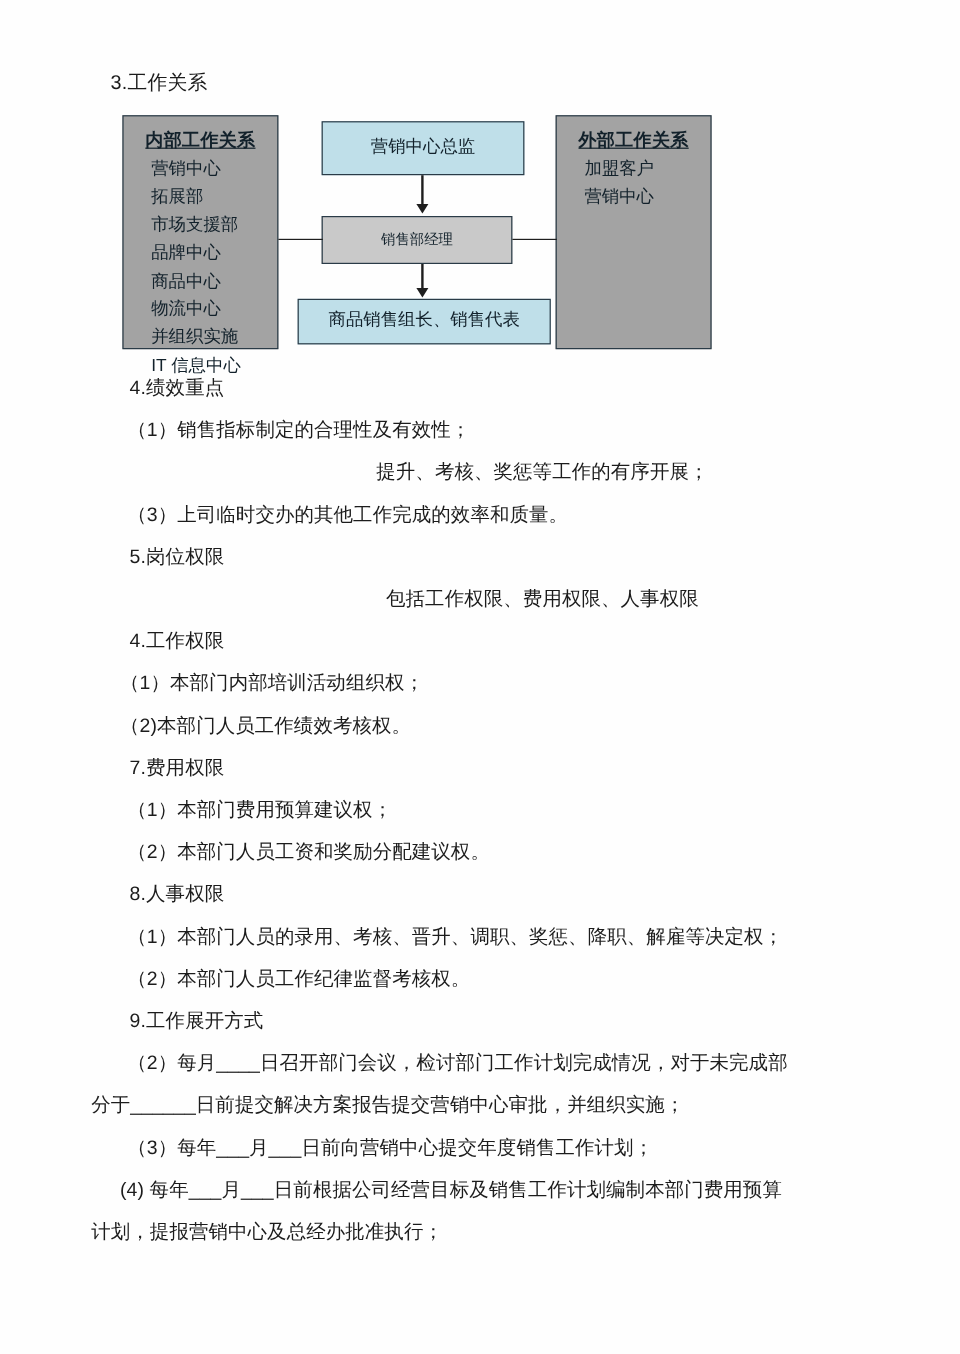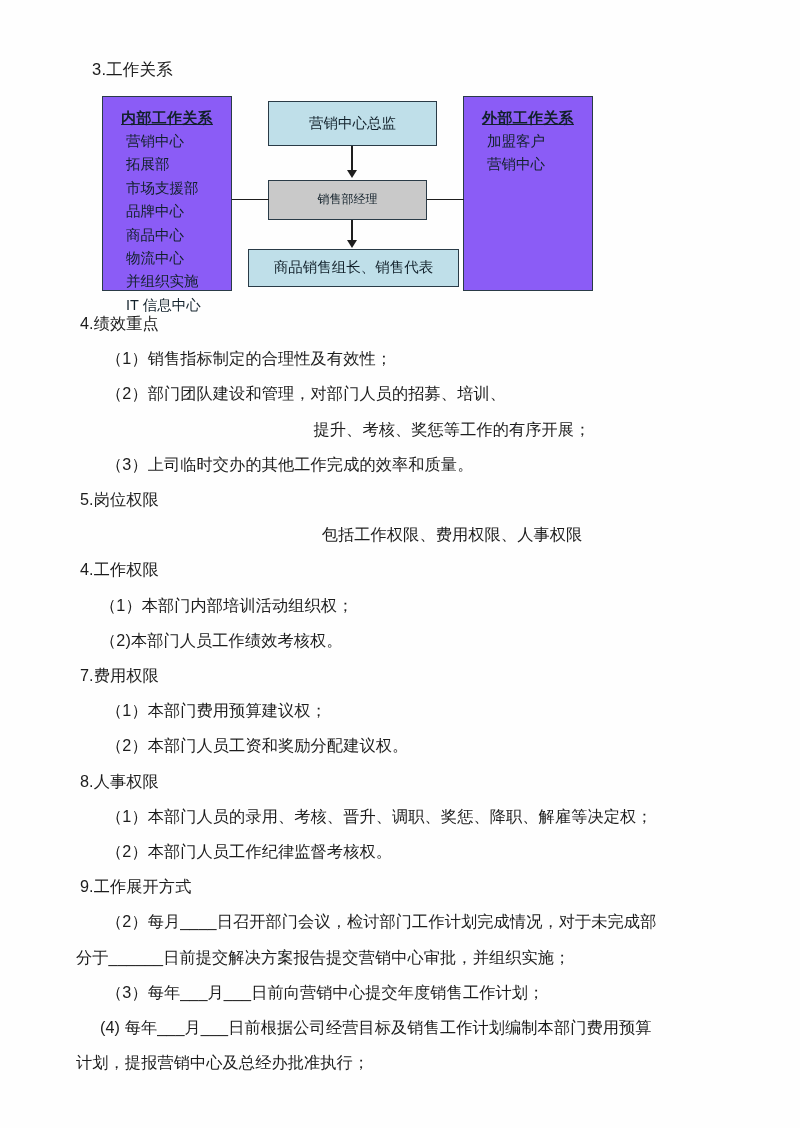--- a/index.html
+++ b/index.html
@@ -52,21 +52,21 @@
     line-height: 21.5px;
     color: #12212b;
   }
   .dbox.center-text {
     align-items: center;
     justify-content: center;
   }
 
   
   .panel {
-    background: #8b5cf6;
+    background: #a3a3a3;
     padding: 9px 0 0 0;
   }
   .panel .panel-title {
     font-weight: bold;
     text-decoration: underline;
     text-align: center;
     font-size: 15px;
     line-height: 23px;
     margin-bottom: 1px;
     letter-spacing: .3px;
@@ -122,21 +122,21 @@
     top: 306px;
     width: 800px;
   }
   .line {
     font-size: 16.2px;
     line-height: 35.2px;
     color: #1c1c1c;
     white-space: nowrap;
     letter-spacing: .1px;
   }
-  .lv0 { padding-left: 80px; }   
+  .lv0 { padding-left: 108px; }   
   .lv1 { padding-left: 106px; }  
   .lv1b { padding-left: 100px; } 
   .lv2 { padding-left: 104px; text-align: center; }  
   .lv-flush { padding-left: 76px; }
 </style>
 </head>
 <body>
 
 <div class="page">
 
@@ -180,21 +180,20 @@
 
     <div class="conn h-line" style="left:232px; top:199px; width:37px;"></div>
 
     <div class="conn h-line" style="left:427px; top:199px; width:37px;"></div>
   </div>
 
   <div class="body-text">
 
     <div class="line lv0">4.绩效重点</div>
     <div class="line lv1">（1）销售指标制定的合理性及有效性；</div>
-    <div class="line lv1">（2）部门团队建设和管理，对部门人员的招募、培训、</div>
     <div class="line lv2">提升、考核、奖惩等工作的有序开展；</div>
     <div class="line lv1">（3）上司临时交办的其他工作完成的效率和质量。</div>
 
     <div class="line lv0">5.岗位权限</div>
     <div class="line lv2">包括工作权限、费用权限、人事权限</div>
 
     <div class="line lv0">4.工作权限</div>
     <div class="line lv1b">（1）本部门内部培训活动组织权；</div>
     <div class="line lv1b">（2)本部门人员工作绩效考核权。</div>
 

